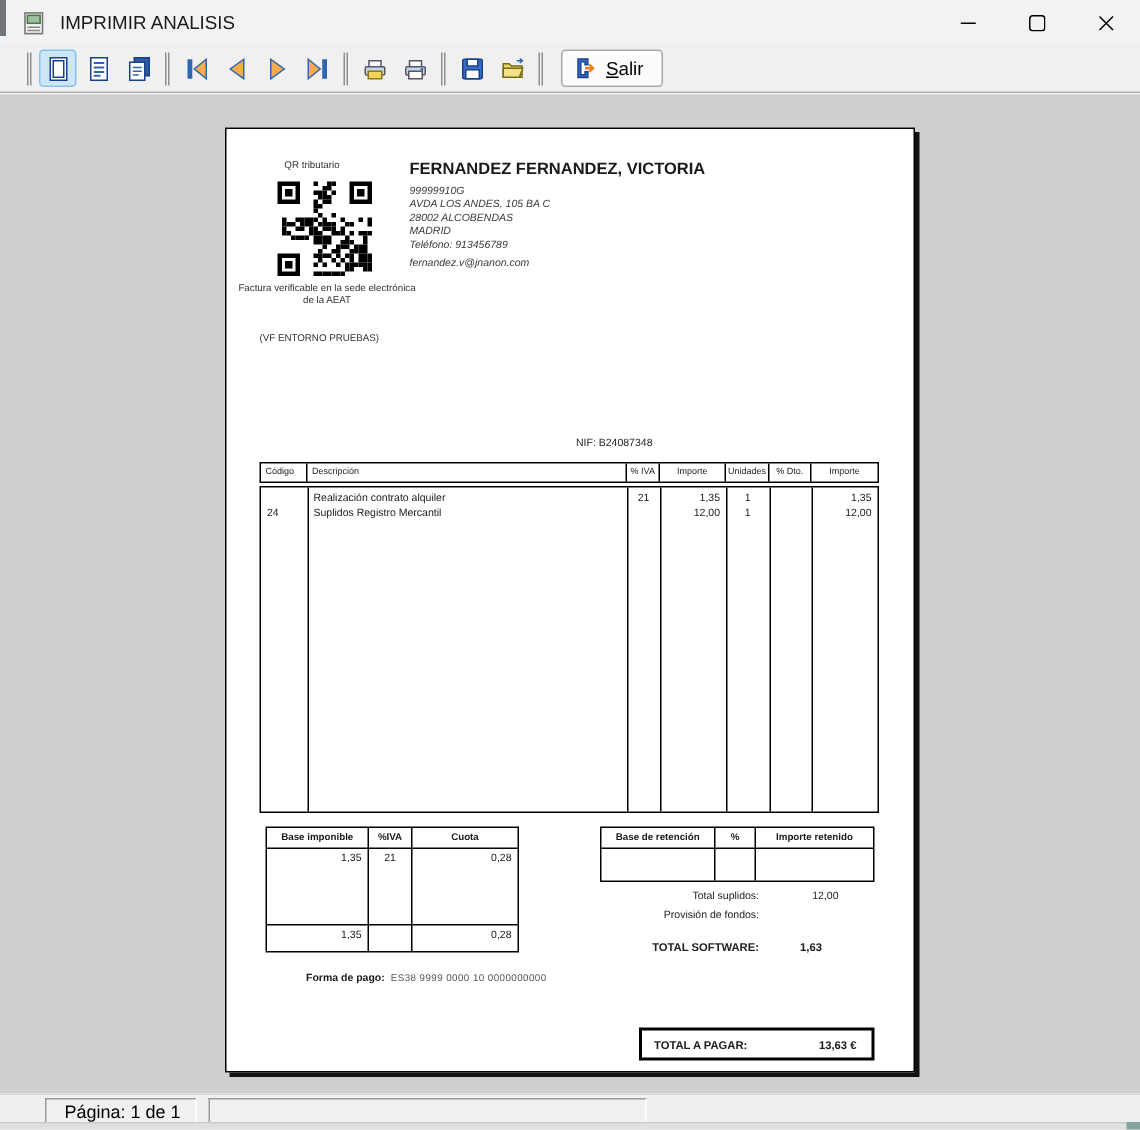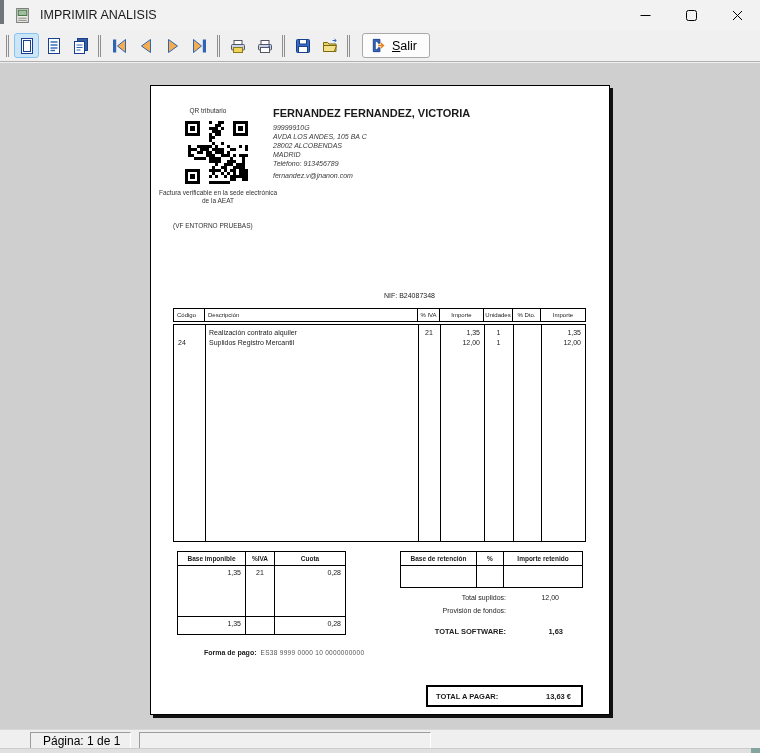--- a/index.html
+++ b/index.html
@@ -10,21 +10,21 @@
   .titlebar { position:absolute; left:0; top:0; width:760px; height:30px; background:#f3f2f2;
               display:flex; align-items:center; padding-left:14px; }
   .app-icon { width:18px; height:18px; margin-right:8px; display:flex; align-items:center; }
   .title { font-size:12.5px; color:#1a1a1a; }
   .win-controls { margin-left:auto; display:flex; height:30px; }
   .win-btn { width:46px; height:30px; border:0; background:transparent; display:flex; align-items:center; justify-content:center; }
   .bg-edge { position:absolute; left:0; top:0; width:4px; height:24px; background:#70757a; }
 
   
   .toolbar { position:absolute; left:0; top:30px; width:760px; height:32px; background:#f0f0f0;
-             border-bottom:1px solid #b0b0b0; display:flex; align-items:center; padding-left:2px; }
+             border-bottom:1px solid #b0b0b0; display:flex; align-items:center; padding-left:14px; }
   .grip { width:3px; height:22px; border-left:1px solid #8f8f8f; border-right:1px solid #8f8f8f; margin:0 4px; }
   .tb { width:25px; height:25px; border:1px solid transparent; background:transparent; display:flex;
         align-items:center; justify-content:center; padding:0; margin:0 1px; }
   .tb.selected { background:#cde6f7; border:1px solid #86c2ef; border-radius:3px; }
   .salir-btn { height:25px; margin-left:8px; padding:0 12px 0 7px; display:flex; align-items:center; gap:5px;
                background:#fcfcfc; border:1px solid #a8a8a8; border-radius:3px; font-size:12.5px; color:#000; }
   .salir-label::first-letter { text-decoration:underline; }
 
   
   .preview { position:absolute; left:0; top:63px; width:760px; height:666px; background:#cfcfcf;text-decoration:underline; }
@@ -456,21 +456,21 @@
       <span class="bd c1"></span>
       <span class="bc c2"></span>
       <span class="bd"></span>
     </div>
 
     <div class="abs tot-label" style="top:508px">Total suplidos:</div>
     <div class="abs tot-val" style="left:355px; top:508px; width:53px;">12,00</div>
     <div class="abs tot-label" style="top:521px">Provisión de fondos:</div>
     <div class="abs tot-val" style="left:355px; top:521px; width:53px;"></div>
     <div class="abs tot-label tot-bold" style="top:541px">TOTAL SOFTWARE:</div>
-    <div class="abs tot-val tot-bold" style="left:345px; top:541px; width:52px;margin-left:15px;">1,63</div>
+    <div class="abs tot-val tot-bold" style="left:345px; top:541px; width:52px;">1,63</div>
 
     <div class="abs pagar-box">
       <span class="tot-bold">TOTAL A PAGAR:</span>
       <span class="tot-bold">13,63  €</span>
     </div>
 
     <div class="abs pago">
       <span class="pago-label">Forma de pago:</span>
       <span class="pago-val">ES38 9999 0000 10 0000000000</span>
     </div>

